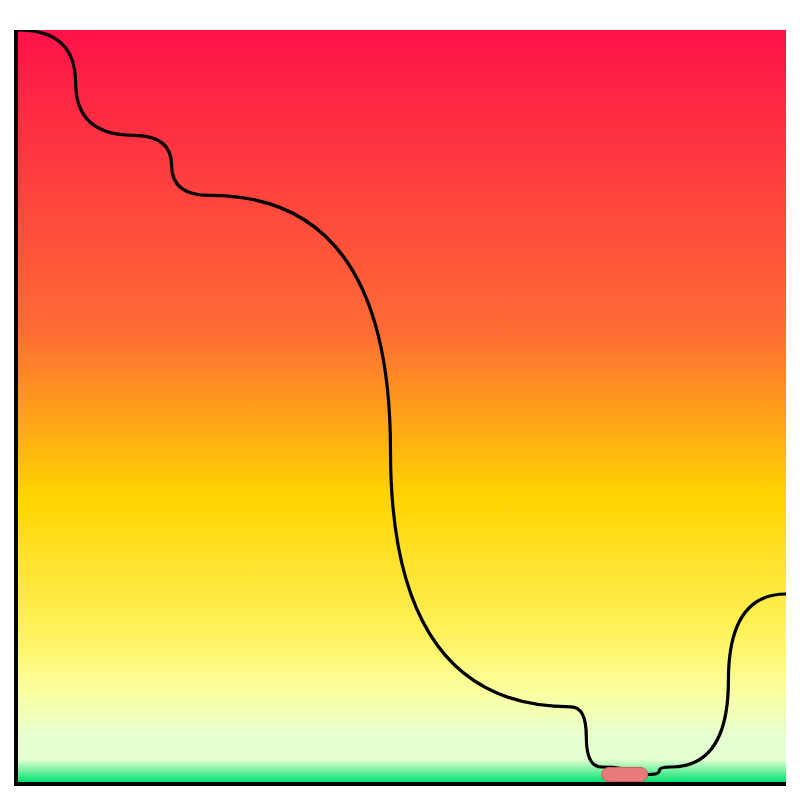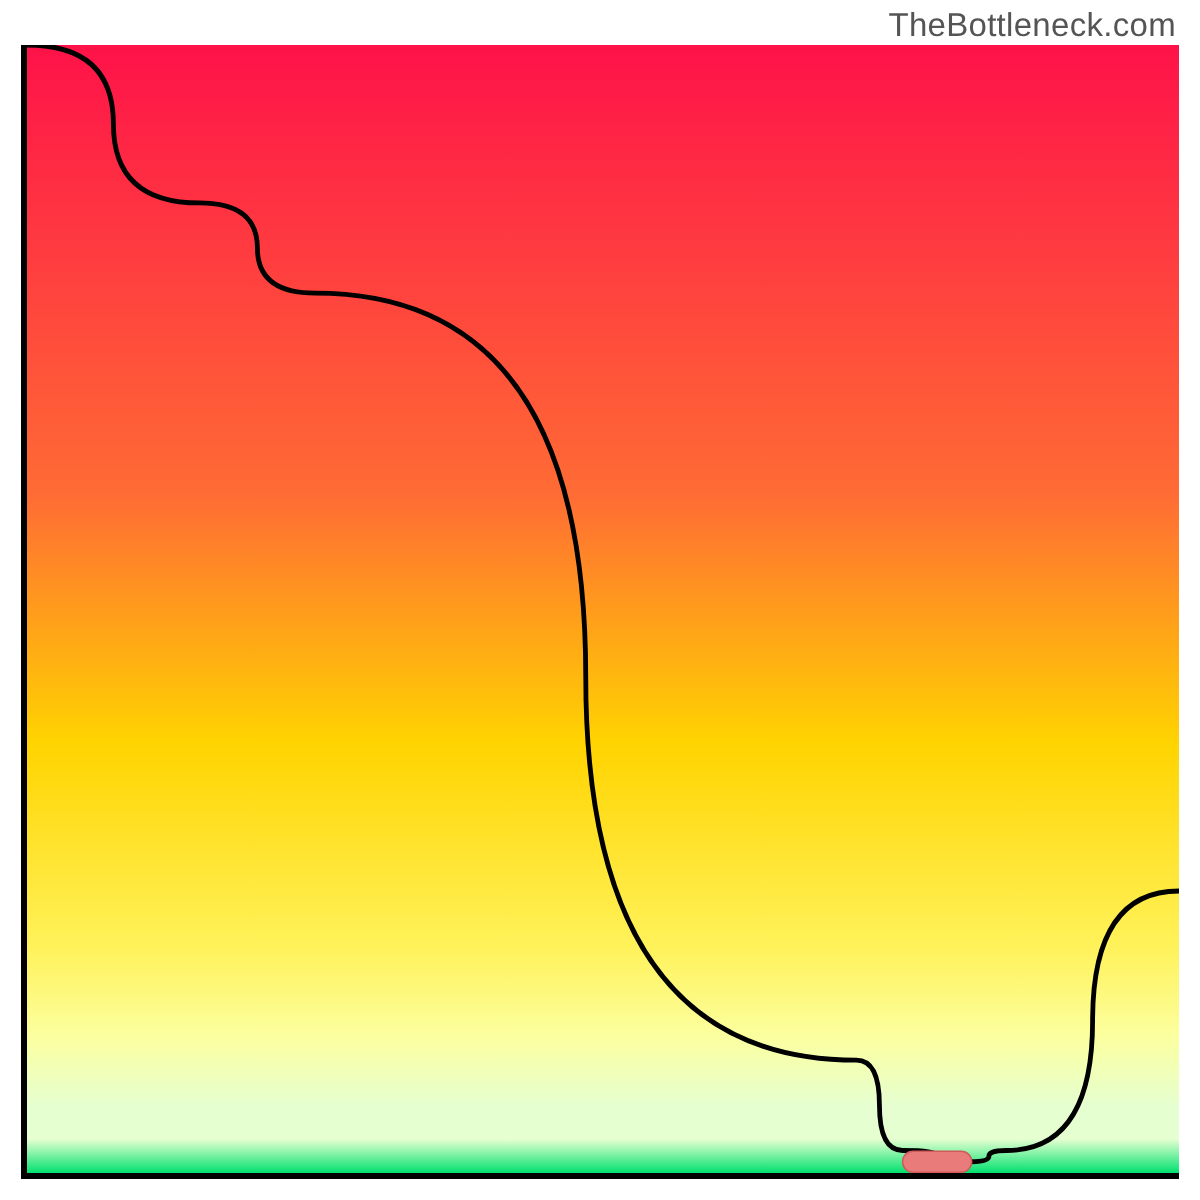--- a/index.html
+++ b/index.html
@@ -42,21 +42,20 @@
     width: 768px;   
     height: 752px;  
     display: block;
   }
 </style>
 </head>
 <body>
 
 <div class="stage">
 
-  <div class="watermark">TheBottleneck.com</div>
 
   <div class="plot-wrap">
     <svg class="plot" viewBox="0 0 768 752" preserveAspectRatio="none">
       <defs>
         <linearGradient id="bg-grad" x1="0" y1="0" x2="0" y2="1">
           <stop id="g0" offset="0%" stop-color="#fe1249"></stop>
           <stop id="g1" offset="40%" stop-color="#ff6c34"></stop>
           <stop id="g2" offset="62%" stop-color="#ffd400"></stop>
           <stop id="g3" offset="80%" stop-color="#fff25a"></stop>
           <stop id="g4" offset="88%" stop-color="#fbffa0"></stop>

